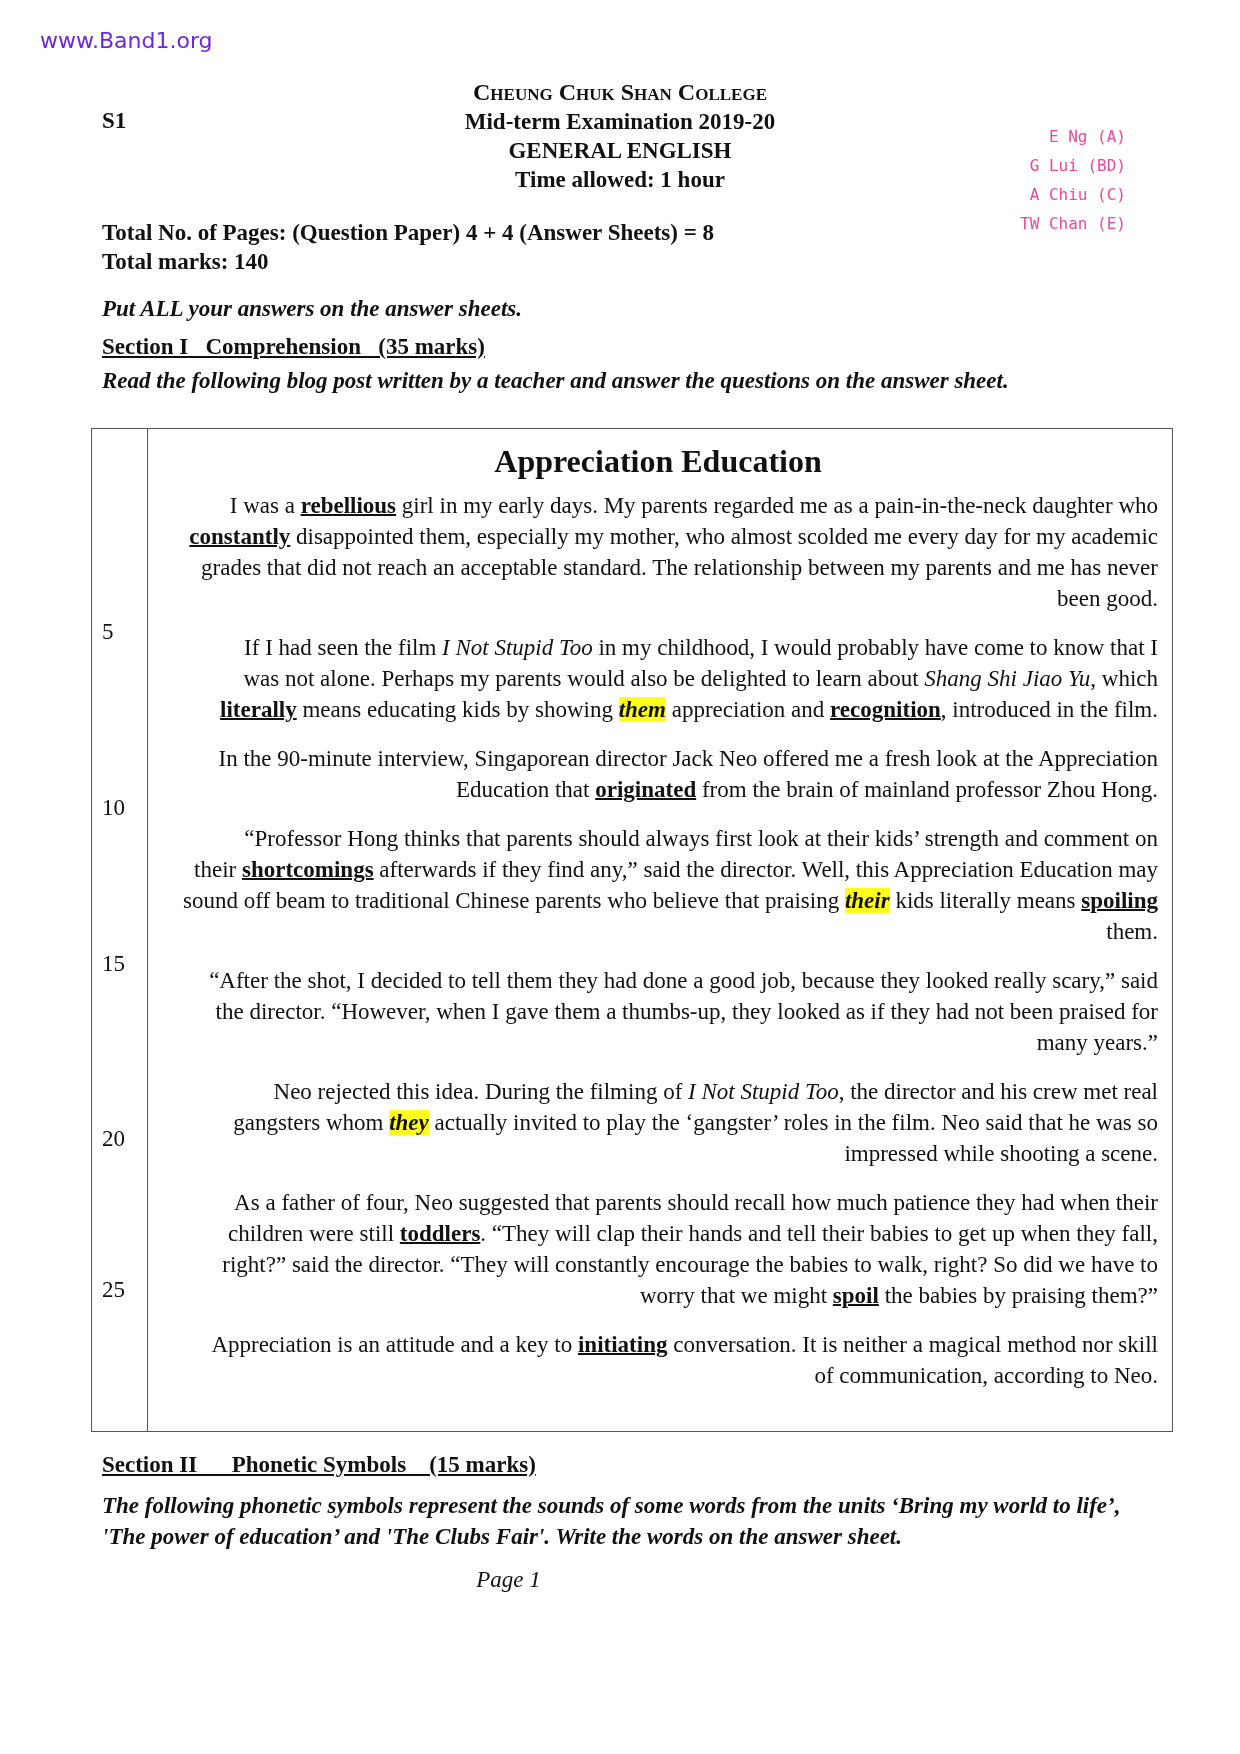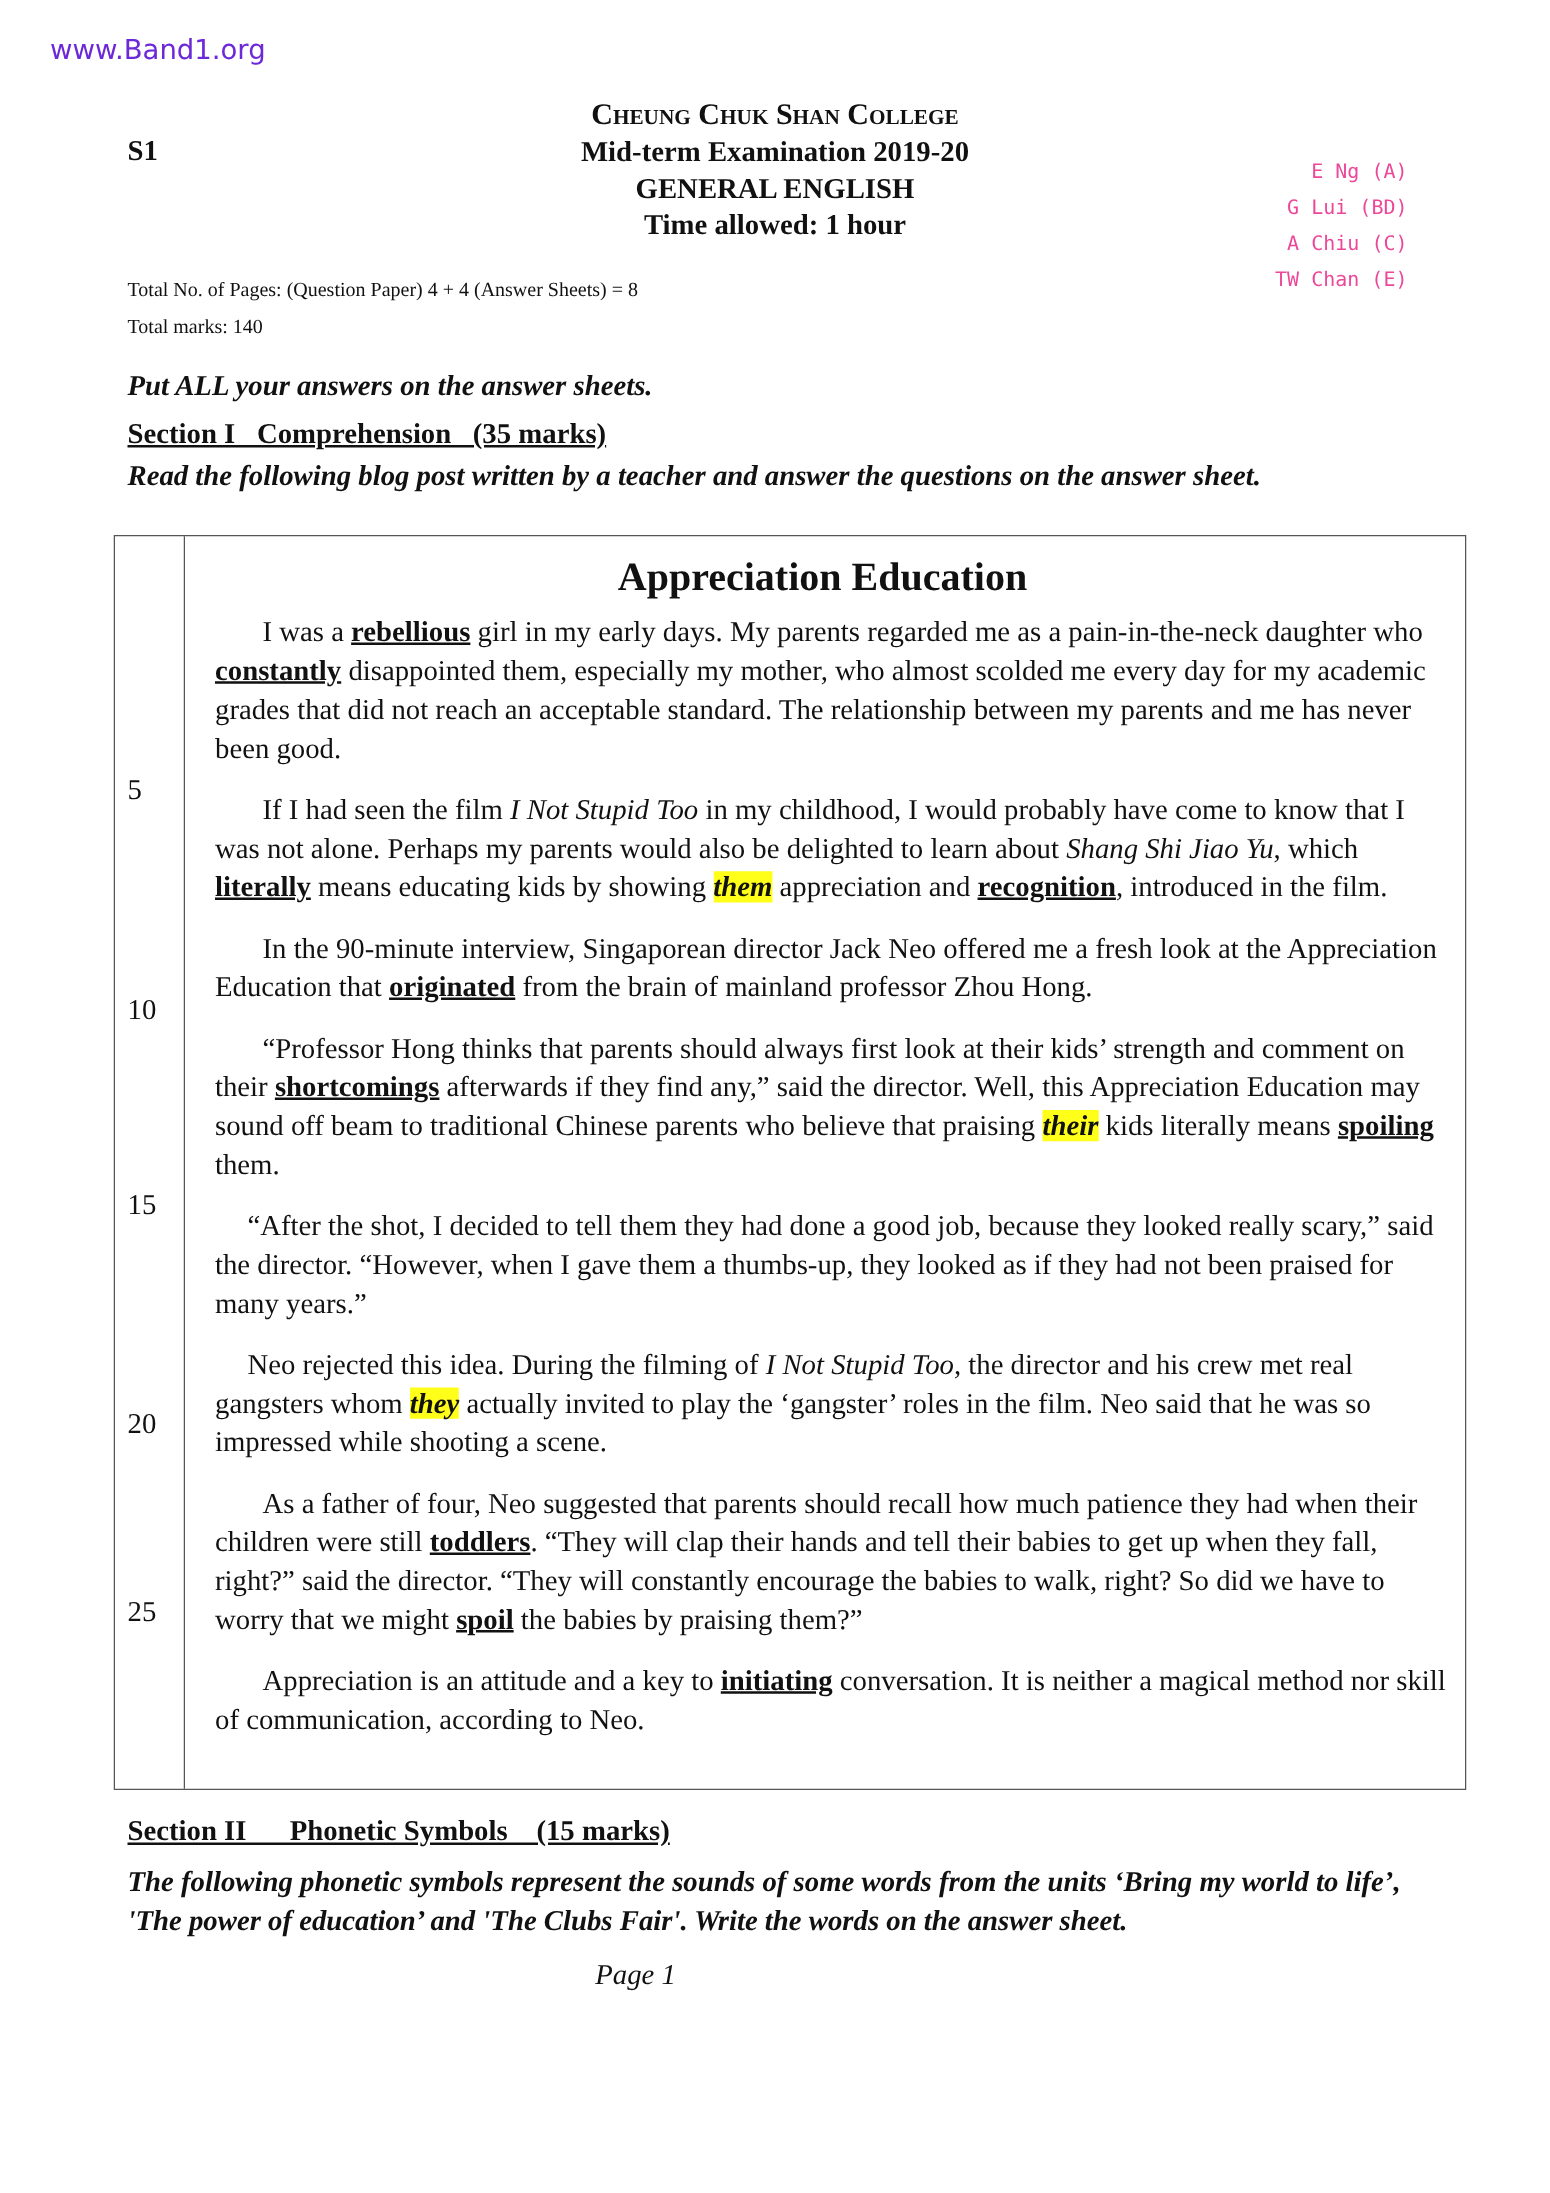--- a/index.html
+++ b/index.html
@@ -4,30 +4,30 @@
 <style>
   html, body { margin: 0; padding: 0; background: #ffffff; }
   body { width: 1240px; height: 1754px; position: relative; overflow: hidden;
          font-family: "Liberation Serif", "DejaVu Serif", serif; color: #111; }
   .site { position: absolute; left: 40px; top: 28px; font-family: "DejaVu Sans", "Liberation Sans", sans-serif; font-size: 22px; color: #6d28d9; }
   .form { position: absolute; left: 102px; top: 108px; font-weight: bold; font-size: 23px; }
   .header-center { position: absolute; left: 400px; width: 440px; top: 78px; text-align: center; font-weight: bold; font-size: 23px; line-height: 29px; }
   .school { font-variant: small-caps; font-size: 24px; }
   .teachers { position: absolute; right: 114px; top: 122px; text-align: right; font-family: "DejaVu Sans Mono", "Liberation Mono", monospace; font-size: 16px; line-height: 29px; color: #ec4899; }
   .teachers div { white-space: pre; }
-  .totals { position: absolute; left: 102px; top: 218px; font-weight: normal; font-size: 16px; line-height: 29px; }
+  .totals { position: absolute; left: 102px; top: 218px; font-weight: bold; font-size: 23px; line-height: 29px; }
   .instr { position: absolute; left: 102px; top: 296px; font-weight: bold; font-style: italic; font-size: 23px; }
   .section1 { position: absolute; left: 102px; top: 334px; font-weight: bold; font-size: 23px; text-decoration: underline; white-space: pre; }
   .read-instr { position: absolute; left: 102px; top: 368px; font-weight: bold; font-style: italic; font-size: 23px; }
   .passage-box { position: absolute; left: 91px; top: 428px; width: 1082px; height: 1004px; border: 1.5px solid #555; box-sizing: border-box; }
   .line-col { position: absolute; left: 0; top: 0; width: 55px; height: 100%; border-right: 1.5px solid #555; }
   .line-num { position: absolute; left: 10px; font-size: 23px; }
   .passage { position: absolute; left: 66px; top: 0; width: 1000px; }
   .title { text-align: center; font-weight: bold; font-size: 32px; margin-top: 14px; margin-bottom: 10px; }
-  .para { font-size: 23px; line-height: 31px; margin: 0 0 18px 14px; text-indent: 38px; }
+  .para { font-size: 23px; line-height: 31px; margin: 0 0 18px 14px; text-indent: 38px; text-align: right; }
   .vocab { font-weight: bold; text-decoration: underline; text-decoration-thickness: 2px; }
   .hl { background: #ffff1a; font-weight: bold; font-style: italic; }
   .section2 { position: absolute; left: 102px; top: 1452px; font-weight: bold; font-size: 23px; text-decoration: underline; white-space: pre; text-align: right; }
   .sec2-instr { position: absolute; left: 102px; top: 1490px; width: 1060px; font-weight: bold; font-style: italic; font-size: 23px; line-height: 31px; }
   .page-num { position: absolute; left: 0; width: 1017px; top: 1567px; text-align: center; font-style: italic; font-size: 23px; }
 </style>
 </head>
 <body>
 
 <div class="site">www.Band1.org</div>

